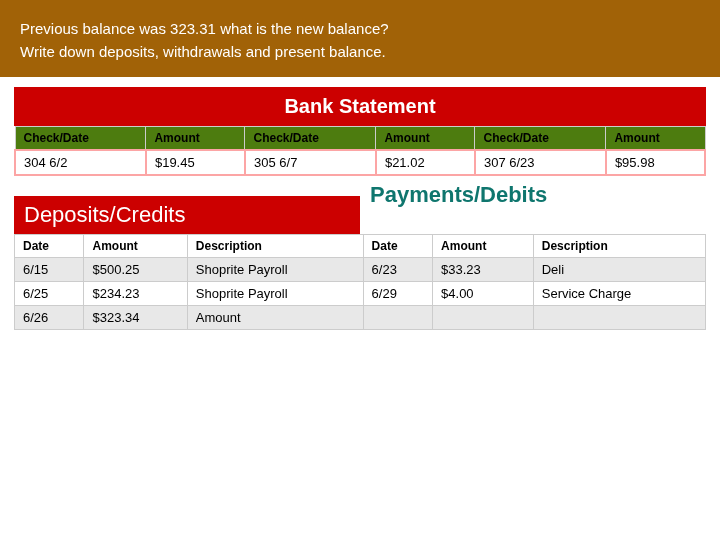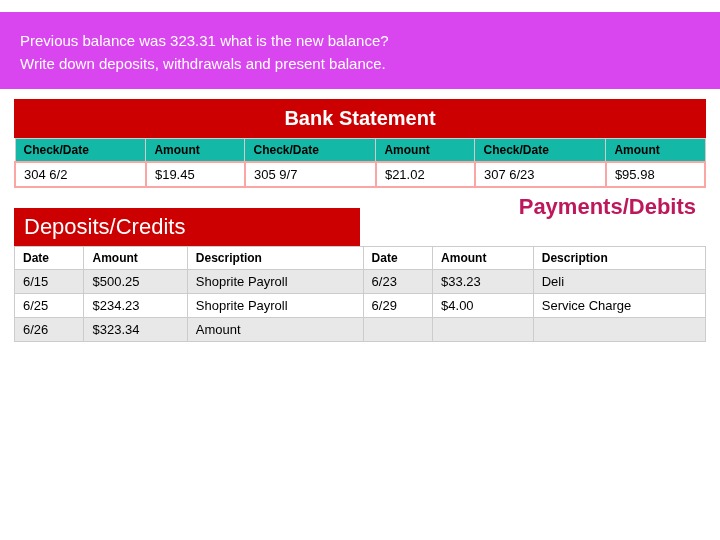--- a/index.html
+++ b/index.html
@@ -5,26 +5,25 @@
     * { box-sizing: border-box; margin: 0; padding: 0; }
     body {
       font-family: Arial, sans-serif;
       background: #fff;
       width: 720px;
       height: 540px;
       overflow: hidden;
     }
 
     .header {
-      background: #d946ef;
+      background: #a16207;
       color: #fff;
       padding: 18px 36px 14px 20px;
       font-size: 15px;
       line-height: 1.5;
-      margin-top: 12px;
     }
 
     .header p {
       margin: 0;
     }
 
     .content {
       padding: 10px 14px 10px 14px;
     }
 
@@ -38,21 +37,21 @@
       margin-bottom: 0;
     }
 
     .checks-table {
       width: 100%;
       border-collapse: collapse;
       background: #fff;
     }
 
     .checks-table th {
-      background: #14b8a6;
+      background: #4d7c0f;
       font-size: 12px;
       font-weight: bold;
       padding: 4px 8px;
       border: 1px solid #ccc;
       text-align: left;
     }
 
     .checks-table td {
       font-size: 13px;
       padding: 4px 8px;
@@ -72,26 +71,26 @@
       font-size: 22px;
       font-weight: normal;
       padding: 6px 10px;
       width: 50%;
       text-align: left;
       margin-top: 20px;
     }
 
     .payments-header {
       background: #fff;
-      color: #be185d;
+      color: #0f766e;
       font-size: 22px;
       font-weight: bold;
       padding: 6px 10px;
       width: 50%;
-      text-align: right;
+      text-align: left;
     }
 
     .transactions-table {
       width: 100%;
       border-collapse: collapse;
       border-radius: 15px;
     }
 
     .transactions-table th {
       font-size: 12px;
@@ -141,21 +140,21 @@
         <th>Check/Date</th>
         <th>Amount</th>
         <th>Check/Date</th>
         <th>Amount</th>
       </tr>
     </thead>
     <tbody>
       <tr>
         <td>304 6/2</td>
         <td>$19.45</td>
-        <td>305 9/7</td>
+        <td>305 6/7</td>
         <td>$21.02</td>
         <td>307 6/23</td>
         <td>$95.98</td>
       </tr>
     </tbody>
   </table>
 
   <div class="section-headers">
     <div class="deposits-header">
       <span>Deposits/Credits</span>

